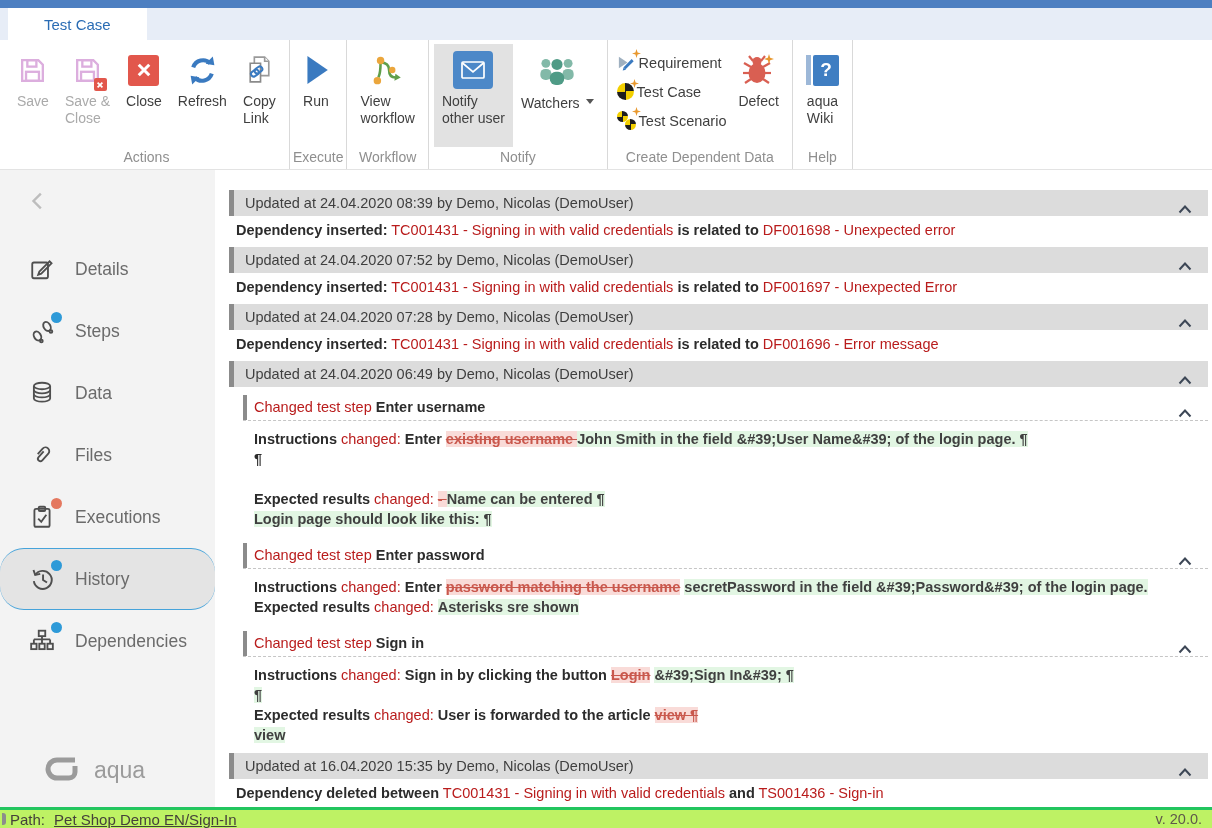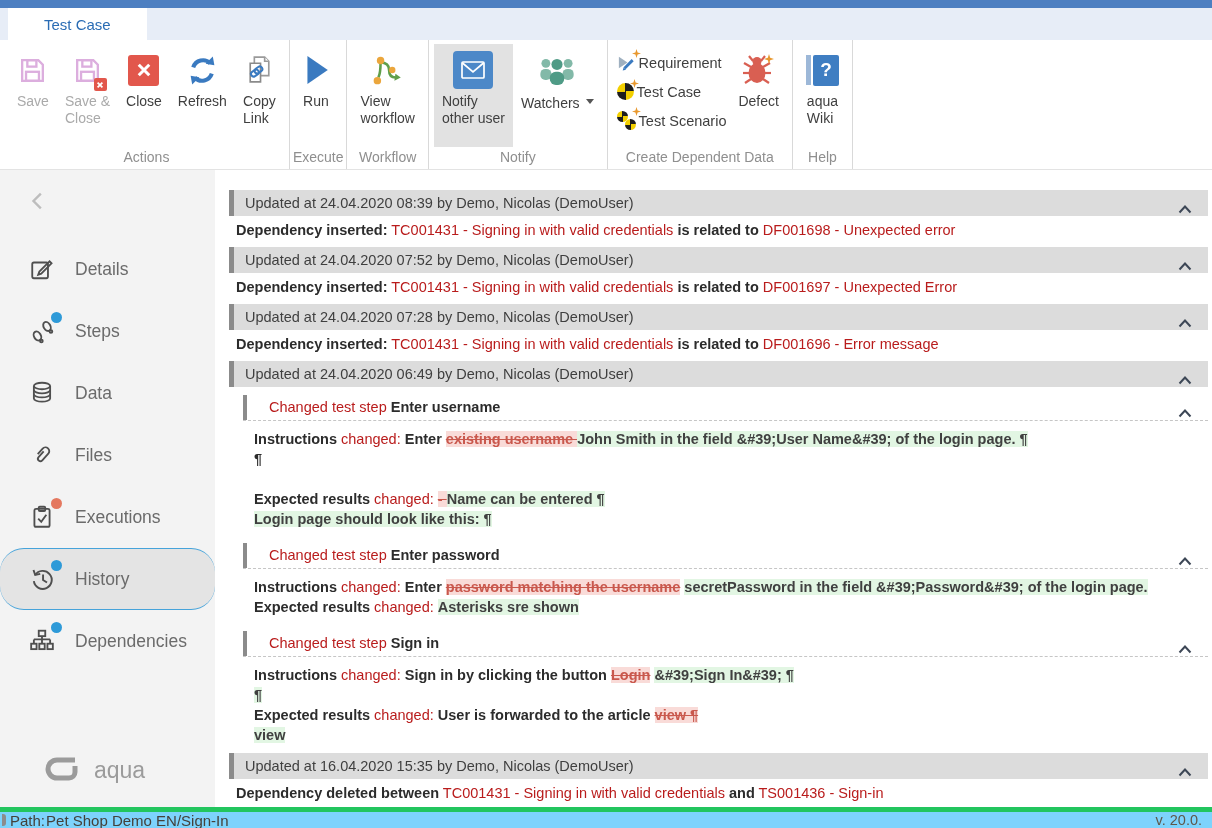--- a/index.html
+++ b/index.html
@@ -52,33 +52,33 @@
   .logo { position:absolute; left:44px; bottom:22px; display:flex; align-items:center; gap:10px;
           color:#9b9b9b; font-size:23px; }
   
   .main { flex:1; background:#fff; padding:18px 4px 0 14px; overflow:hidden; }
   .h-row { position:relative; height:26px; margin-top:2px; background:#dcdcdc; color:#3f3f3f;
            font-size:14.5px; line-height:26px; padding-left:16px; }
   .h-row::before { content:""; position:absolute; left:0; top:0; width:5px; height:100%; background:#8b8b8b; }
   .chev { position:absolute; right:16px; top:6px; }
   .d-row { padding:5px 0 5px 7px; font-size:14.5px; line-height:19px; color:#3a3a3a; }
   .s-row { position:relative; margin-left:14px; margin-top:8px; height:26px; font-size:14.5px;
-           line-height:25px; padding-left:26px; border-bottom:1px dashed #c6c6c6; color:#474747; }
+           line-height:25px; padding-left:11px; border-bottom:1px dashed #c6c6c6; color:#474747; }
   .s-row::before { content:""; position:absolute; left:0; top:0; width:4px; height:100%; background:#8b8b8b; }
   .p-block { margin-left:14px; padding:8px 0 6px 11px; font-size:14.5px; }
   .p-line { line-height:20px; min-height:20px; }
   .seg-p { color:#b91c1c; }
   .seg-b { color:#2c2c2c; font-weight:bold; }
   .seg-del { color:#c9584d; background:#f9dbd8; font-weight:bold; text-decoration:line-through; }
   .seg-ins { color:#404040; background:#e2f6e3; font-weight:bold; }
   
-  .statusbar { height:21px; border-top:5px solid #22c55e; background:#7dd3fc; display:flex;
+  .statusbar { height:21px; border-top:3px solid #22c55e; background:#bef264; display:flex;
                align-items:center; font-size:15px; color:#45413a; padding:0 10px 0 2px; }
   .sb-frag { width:4px; height:12px; background:#8c8c8c; border-radius:0 3px 3px 0; margin-right:4px; }
-  .sb-path-value { margin-left:1px; }
+  .sb-path-value { margin-left:9px;text-decoration:underline; }
   .sb-version { margin-left:auto; color:#5f584a; font-size:14.5px; }
 </style>
 </head>
 <body>
 
 <div class="topstrip"></div>
 
 <div class="tabstrip">
   <div class="tab-active">
     <span>Test Case</span>

